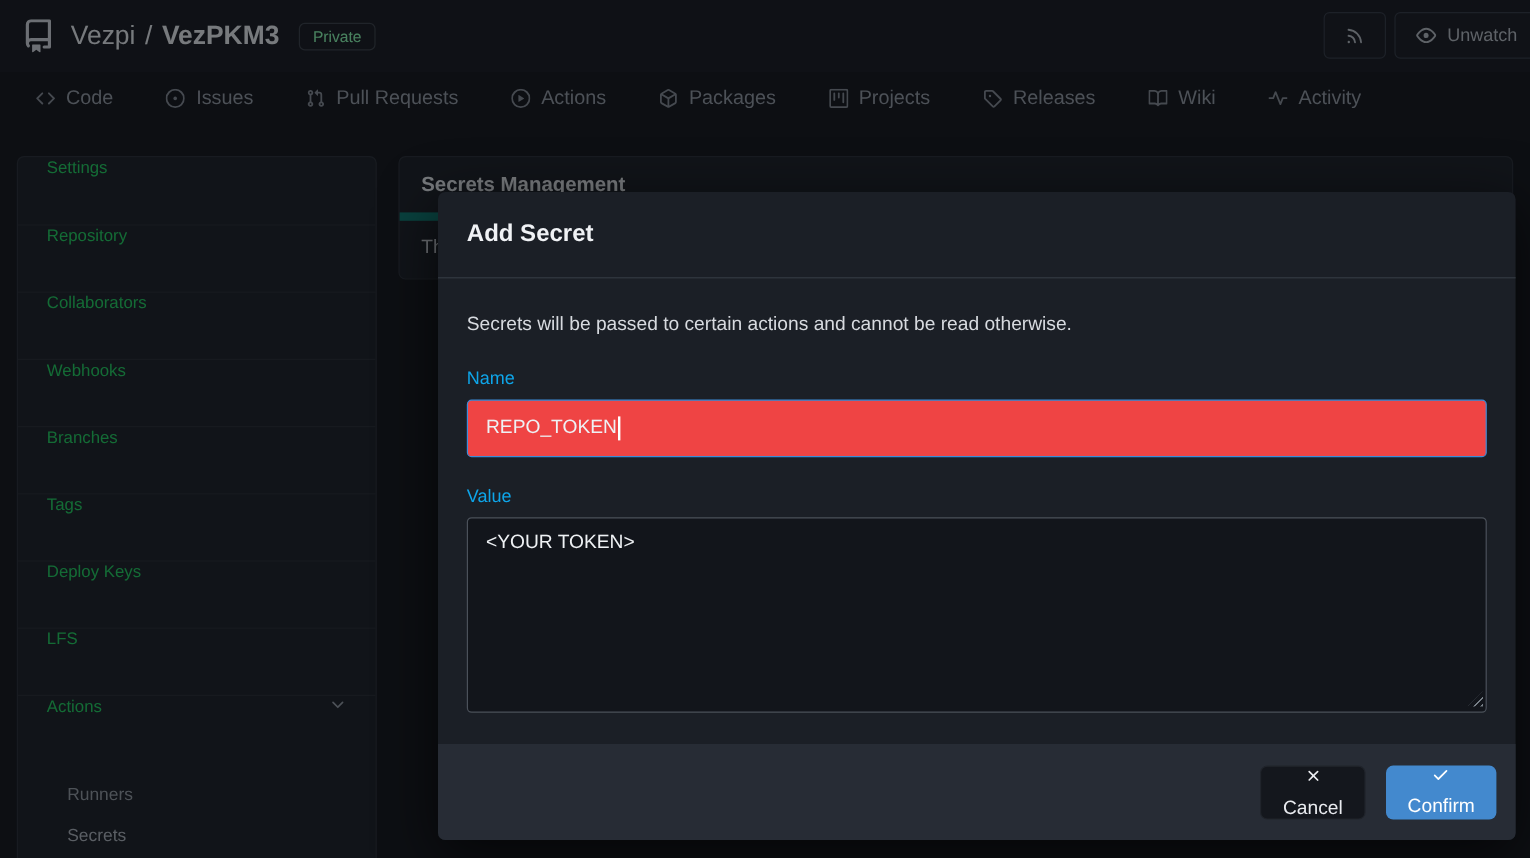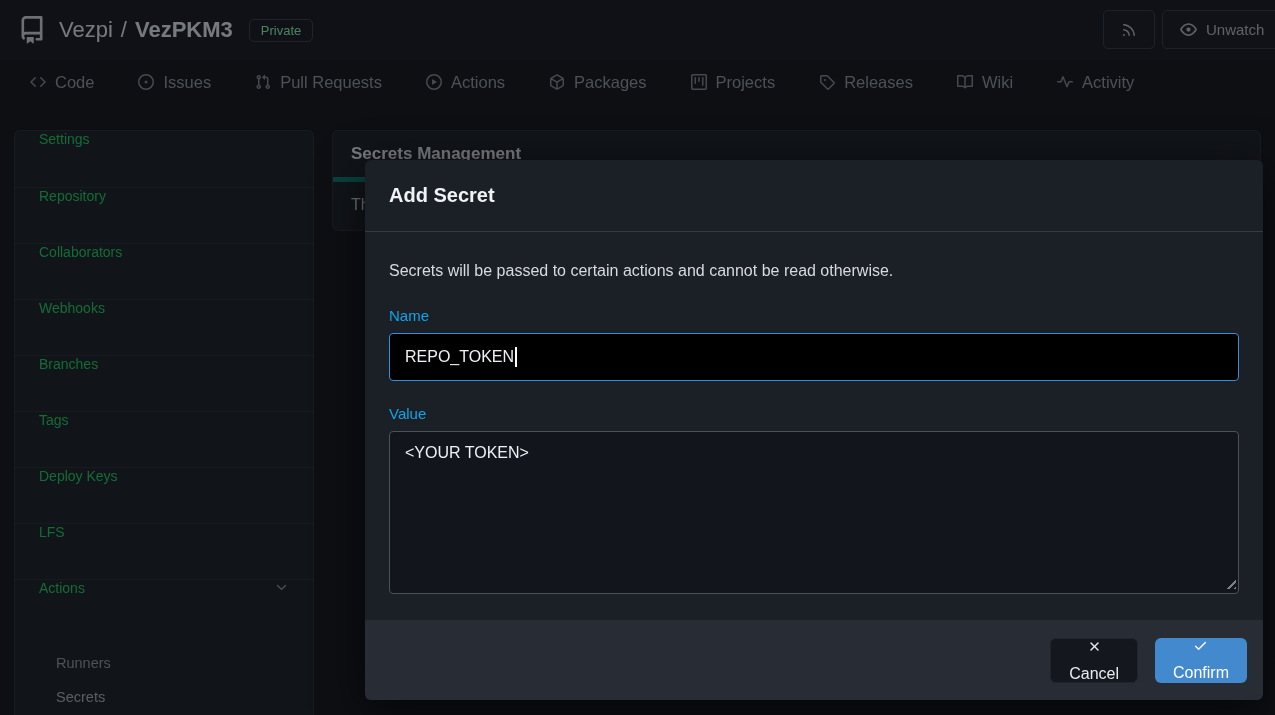--- a/index.html
+++ b/index.html
@@ -64,42 +64,42 @@
     color:#8f959e; font-size:14.5px; cursor:pointer;
   }
   .side-sub-item.active { color:#a6acb5; }
 
   
   .bg-panel {
     position:absolute; left:332px; top:130px; width:929px;
     background:#1d2128; border:1px solid #2b2f37; border-radius:6px;
   }
   .bg-panel-header {
-    padding:13px 18px; border-bottom:5px solid #0f766e;
+    padding:13px 18px; border-bottom:7px solid #0f766e;
     color:#dfe2e7; font-size:17px; font-weight:600;
   }
   .bg-panel-body { padding:14px 18px 16px; color:#c9cdd3; font-size:16px; }
 
   
   .overlay { position:absolute; inset:0; background:rgba(5,6,9,0.47); z-index:10; }
   .modal {
     position:absolute; left:365px; top:160px; width:898px; height:540px;
     background:#1b1f26; border-radius:6px; z-index:20;
     box-shadow:0 12px 48px rgba(0,0,0,0.65);
   }
   .modal-header {
     height:72px; display:flex; align-items:center; padding:0 24px;
     border-bottom:1px solid #343a43;
     color:#f0f2f5; font-size:20px; font-weight:600;
   }
   .modal-body { padding:24px; }
   .modal-desc { color:#d7dadf; font-size:16px; margin:6px 0 27px; }
   .field-label { color:#0ea5e9; font-size:15px; font-weight:400; margin-bottom:9px; }
   .name-input {
-    height:48px; background:#000000;
+    height:48px; background:#ef4444;
     border:1px solid var(--focus, #3c8cd8); border-radius:4px;
     display:flex; align-items:center; padding:0 15px;
     font-size:16px; color:#eef1f4; cursor:text;
   }
   .caret { width:1.5px; height:20px; background:#ffffff; margin-left:1px; }
   .value-label { margin-top:24px; }
   .value-wrap { position:relative; }
   .value-area {
     width:100%; height:163px; background:#12151b;
     border:1px solid #4b515a; border-radius:4px;

